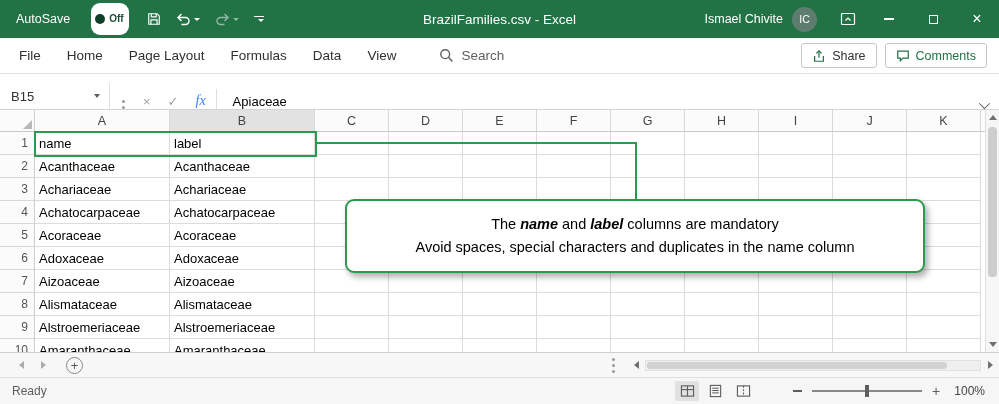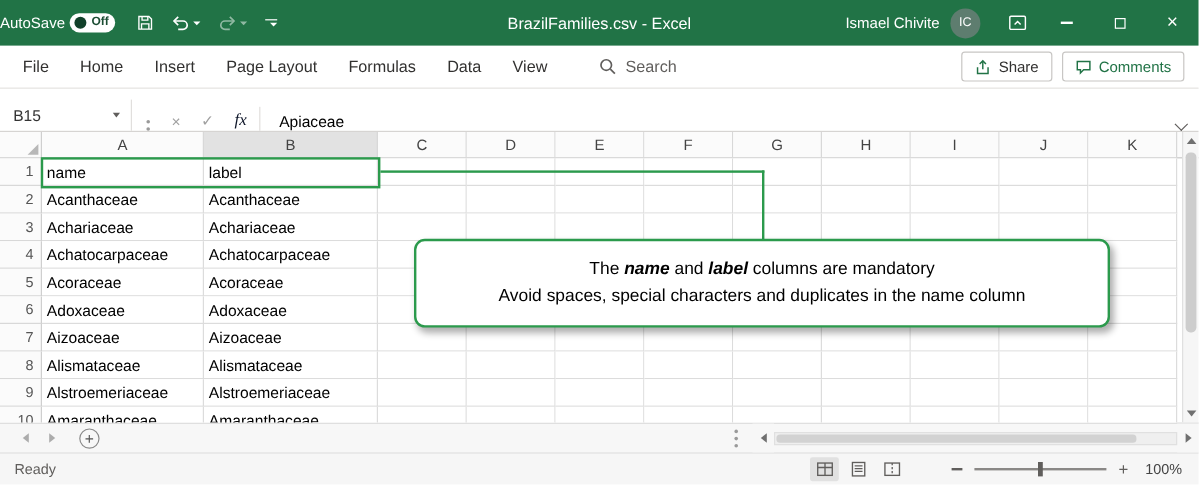--- a/index.html
+++ b/index.html
@@ -2,22 +2,22 @@
 <html style="--tgreen: #217346; --accent: #217346; --agreen: #2b9a4c;"><head>
 <meta charset="utf-8">
 <style>
   *{box-sizing:border-box;margin:0;padding:0}
   html,body{width:999px;height:404px}
   body{font-family:"Liberation Sans","DejaVu Sans",sans-serif;overflow:hidden;background:#fff}
   .app{position:relative;width:999px;height:404px;overflow:hidden;background:#fff}
 
   
   .titlebar{position:relative;height:38px;background:var(--tgreen,#217346);display:flex;align-items:center;color:#fff}
-  .autosave{display:flex;align-items:center;gap:4px;margin-left:0;font-size:12.5px}
-  .toggle{width:38px;height:16px;background:#fff;border-radius:9px;display:flex;align-items:center;padding:0 4px;gap:4px}
+  .autosave{display:flex;align-items:center;gap:21px;margin-left:16px;font-size:12.5px}
+  .toggle{width:38px;height:32px;background:#fff;border-radius:9px;display:flex;align-items:center;padding:0 4px;gap:4px}
   .knob{width:10px;height:10px;border-radius:50%;background:#11402a}
   .toggle-state{font-size:10px;color:#1b4d33;font-weight:bold;line-height:1}
   .qat{display:flex;align-items:center;margin-left:18px;gap:15px}
   .qbtn{display:flex;align-items:center}
   .dd{border-left:3px solid transparent;border-right:3px solid transparent;border-top:3.5px solid #fff;margin-left:3px}
   .qat-more{display:flex;flex-direction:column;align-items:center}
   .qat-more .bar{width:10px;height:1.5px;background:#fff;margin-bottom:2px}
   .tb-title{position:absolute;left:0;right:0;top:0;height:38px;display:flex;align-items:center;justify-content:center;font-size:13.5px;pointer-events:none}
   .tb-right{margin-left:auto;display:flex;align-items:center;height:100%}
   .account{display:flex;align-items:center;gap:9px;margin-right:12px}
@@ -38,21 +38,21 @@
   .mbtn{display:flex;align-items:center;gap:6px;border:1px solid #c8c6c4;border-radius:3px;padding:0 10px;height:25px;font-size:12.5px;color:#323130;background:#fff}
   .mbtn.green{color:var(--accent,#217346)}
 
   
   .formulabar{height:36px;display:flex;align-items:flex-end;border-bottom:1px solid #d6d4d2;background:#fff}
   .namebox{width:110px;height:26px;display:flex;align-items:center;justify-content:space-between;padding:0 9px 0 11px;border-right:1px solid #e1dfdd;font-size:13px;color:#333}
   .caret{border-left:3.5px solid transparent;border-right:3.5px solid transparent;border-top:4px solid #605e5c}
   .dots3{width:3px;height:3px;border-radius:50%;background:#9a9a9a;box-shadow:0 6px 0 #9a9a9a,0 -6px 0 #9a9a9a;margin:0 12px}
   .fx-buttons{display:flex;align-items:center;gap:17px;padding:0 6px}
   .fxbtn{color:#a0a0a0;font-size:13px}
-  .fx-label{font-family:"Liberation Serif",serif;font-style:italic;color:#0f172a;font-size:14px}
+  .fx-label{font-family:"Liberation Serif",serif;font-style:italic;color:#3b82f6;font-size:14px}
   .fdivider{width:1px;height:20px;background:#e1dfdd;margin:0 4px}
   .fvalue{margin-left:12px;font-size:13px;color:#000}
   .fchevron{margin-left:auto;margin-right:12px;width:8px;height:8px;border-right:1.5px solid #605e5c;border-bottom:1.5px solid #605e5c;transform:rotate(45deg) translateY(-2px)}
 
   
   .gridwrap{position:relative;height:242px;overflow:hidden;background:#fff}
   .ghead{display:flex;height:22px;background:#fbfbfb;border-bottom:1px solid #c9c9c9}
   .corner{position:relative;width:35px;border-right:1px solid #cfcfcf;background:#fbfbfb;flex:none}
   .corner::after{content:"";position:absolute;right:2px;bottom:2px;border-left:9px solid transparent;border-bottom:9px solid #b8b8b8}
   .gcols{display:flex;flex:1}
@@ -161,21 +161,20 @@
       <span class="win-btn">
           <span class="close-glyph">×</span>
         </span>
     </div>
   </div>
 
   <div class="menubar">
     <nav class="mtabs">
       <span class="mtab">File</span>
       <span class="mtab">Home</span>
-      <span class="mtab">Insert</span>
       <span class="mtab">Page Layout</span>
       <span class="mtab">Formulas</span>
       <span class="mtab">Data</span>
       <span class="mtab">View</span>
     </nav>
     <div class="msearch">
       <svg width="15" height="15" viewBox="0 0 15 15">
           <circle cx="6.2" cy="6.2" r="4.4" fill="none" stroke="#605e5c" stroke-width="1.4"></circle>
           <line x1="9.6" y1="9.6" x2="13.4" y2="13.4" stroke="#605e5c" stroke-width="1.4"></line>
         </svg>

